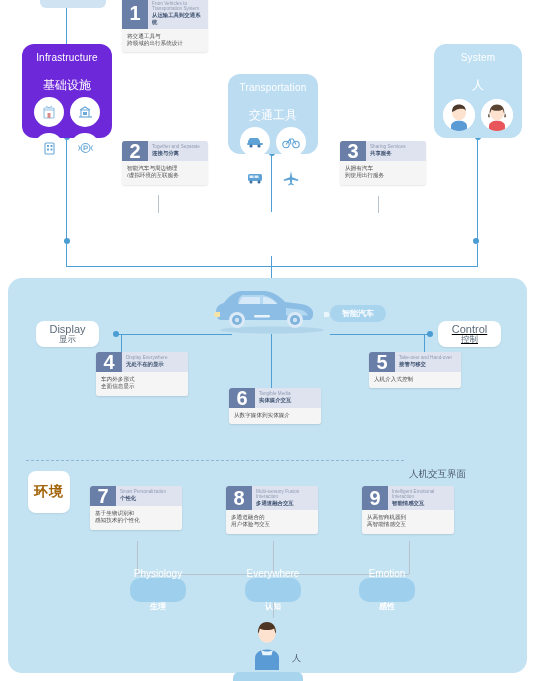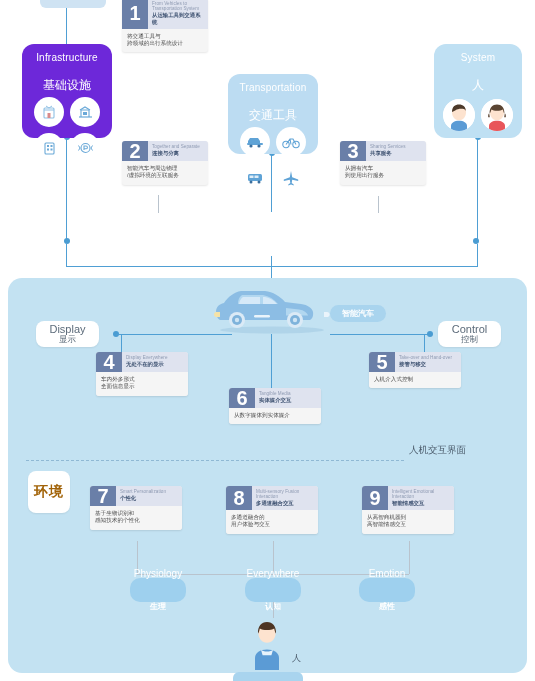--- a/index.html
+++ b/index.html
@@ -286,21 +286,21 @@
   </div>
 
   <div class="badge-blue smartcar-badge">
     <span class="bt">智能汽车</span>
   </div>
 
   <div class="pill-white" style="left:36px;top:321px;width:63px;height:26px;">
     <span class="pe">Display</span>
     <span class="pc">显示</span>
   </div>
-  <div class="pill-white" style="left:438px;top:321px;width:63px;height:26px;">
+  <div class="pill-white" style="left:438px;top:321px;width:63px;height:26px;text-decoration:underline;">
     <span class="pe">Control</span>
     <span class="pc">控制</span>
   </div>
 
   <div class="dot" style="left:113px;top:331px;"></div>
   <div class="hline" style="left:116px;top:334px;width:116px;"></div>
   <div class="hline" style="left:330px;top:334px;width:98px;"></div>
   <div class="dot" style="left:427px;top:331px;"></div>
 
   <div class="vline" style="left:121px;top:334px;height:20px;"></div>
@@ -340,21 +340,21 @@
       <div class="titles">
         <div class="t-en">Tangible Media</div>
         <div class="t-cn">实体媒介交互</div>
       </div>
     </div>
     <div class="body">
       <div class="b-cn" style="white-space:pre-line;">从数字媒体到实体媒介</div>
     </div>
   </div>
 
-  <div class="hmi-label" style="left:409px;top:444px;">人机交互界面</div>
+  <div class="hmi-label" style="left:409px;top:468px;">人机交互界面</div>
   <div class="dash" style="left:26px;top:460px;width:378px;"></div>
 
   <div class="envbox" style="left:28px;top:471px;width:42px;height:42px;">
     <span class="et">环境</span>
   </div>
 
   <div class="card w95" style="left:90px;top:486px;">
     <div class="head">
       <div class="num">7</div>
       <div class="titles">

